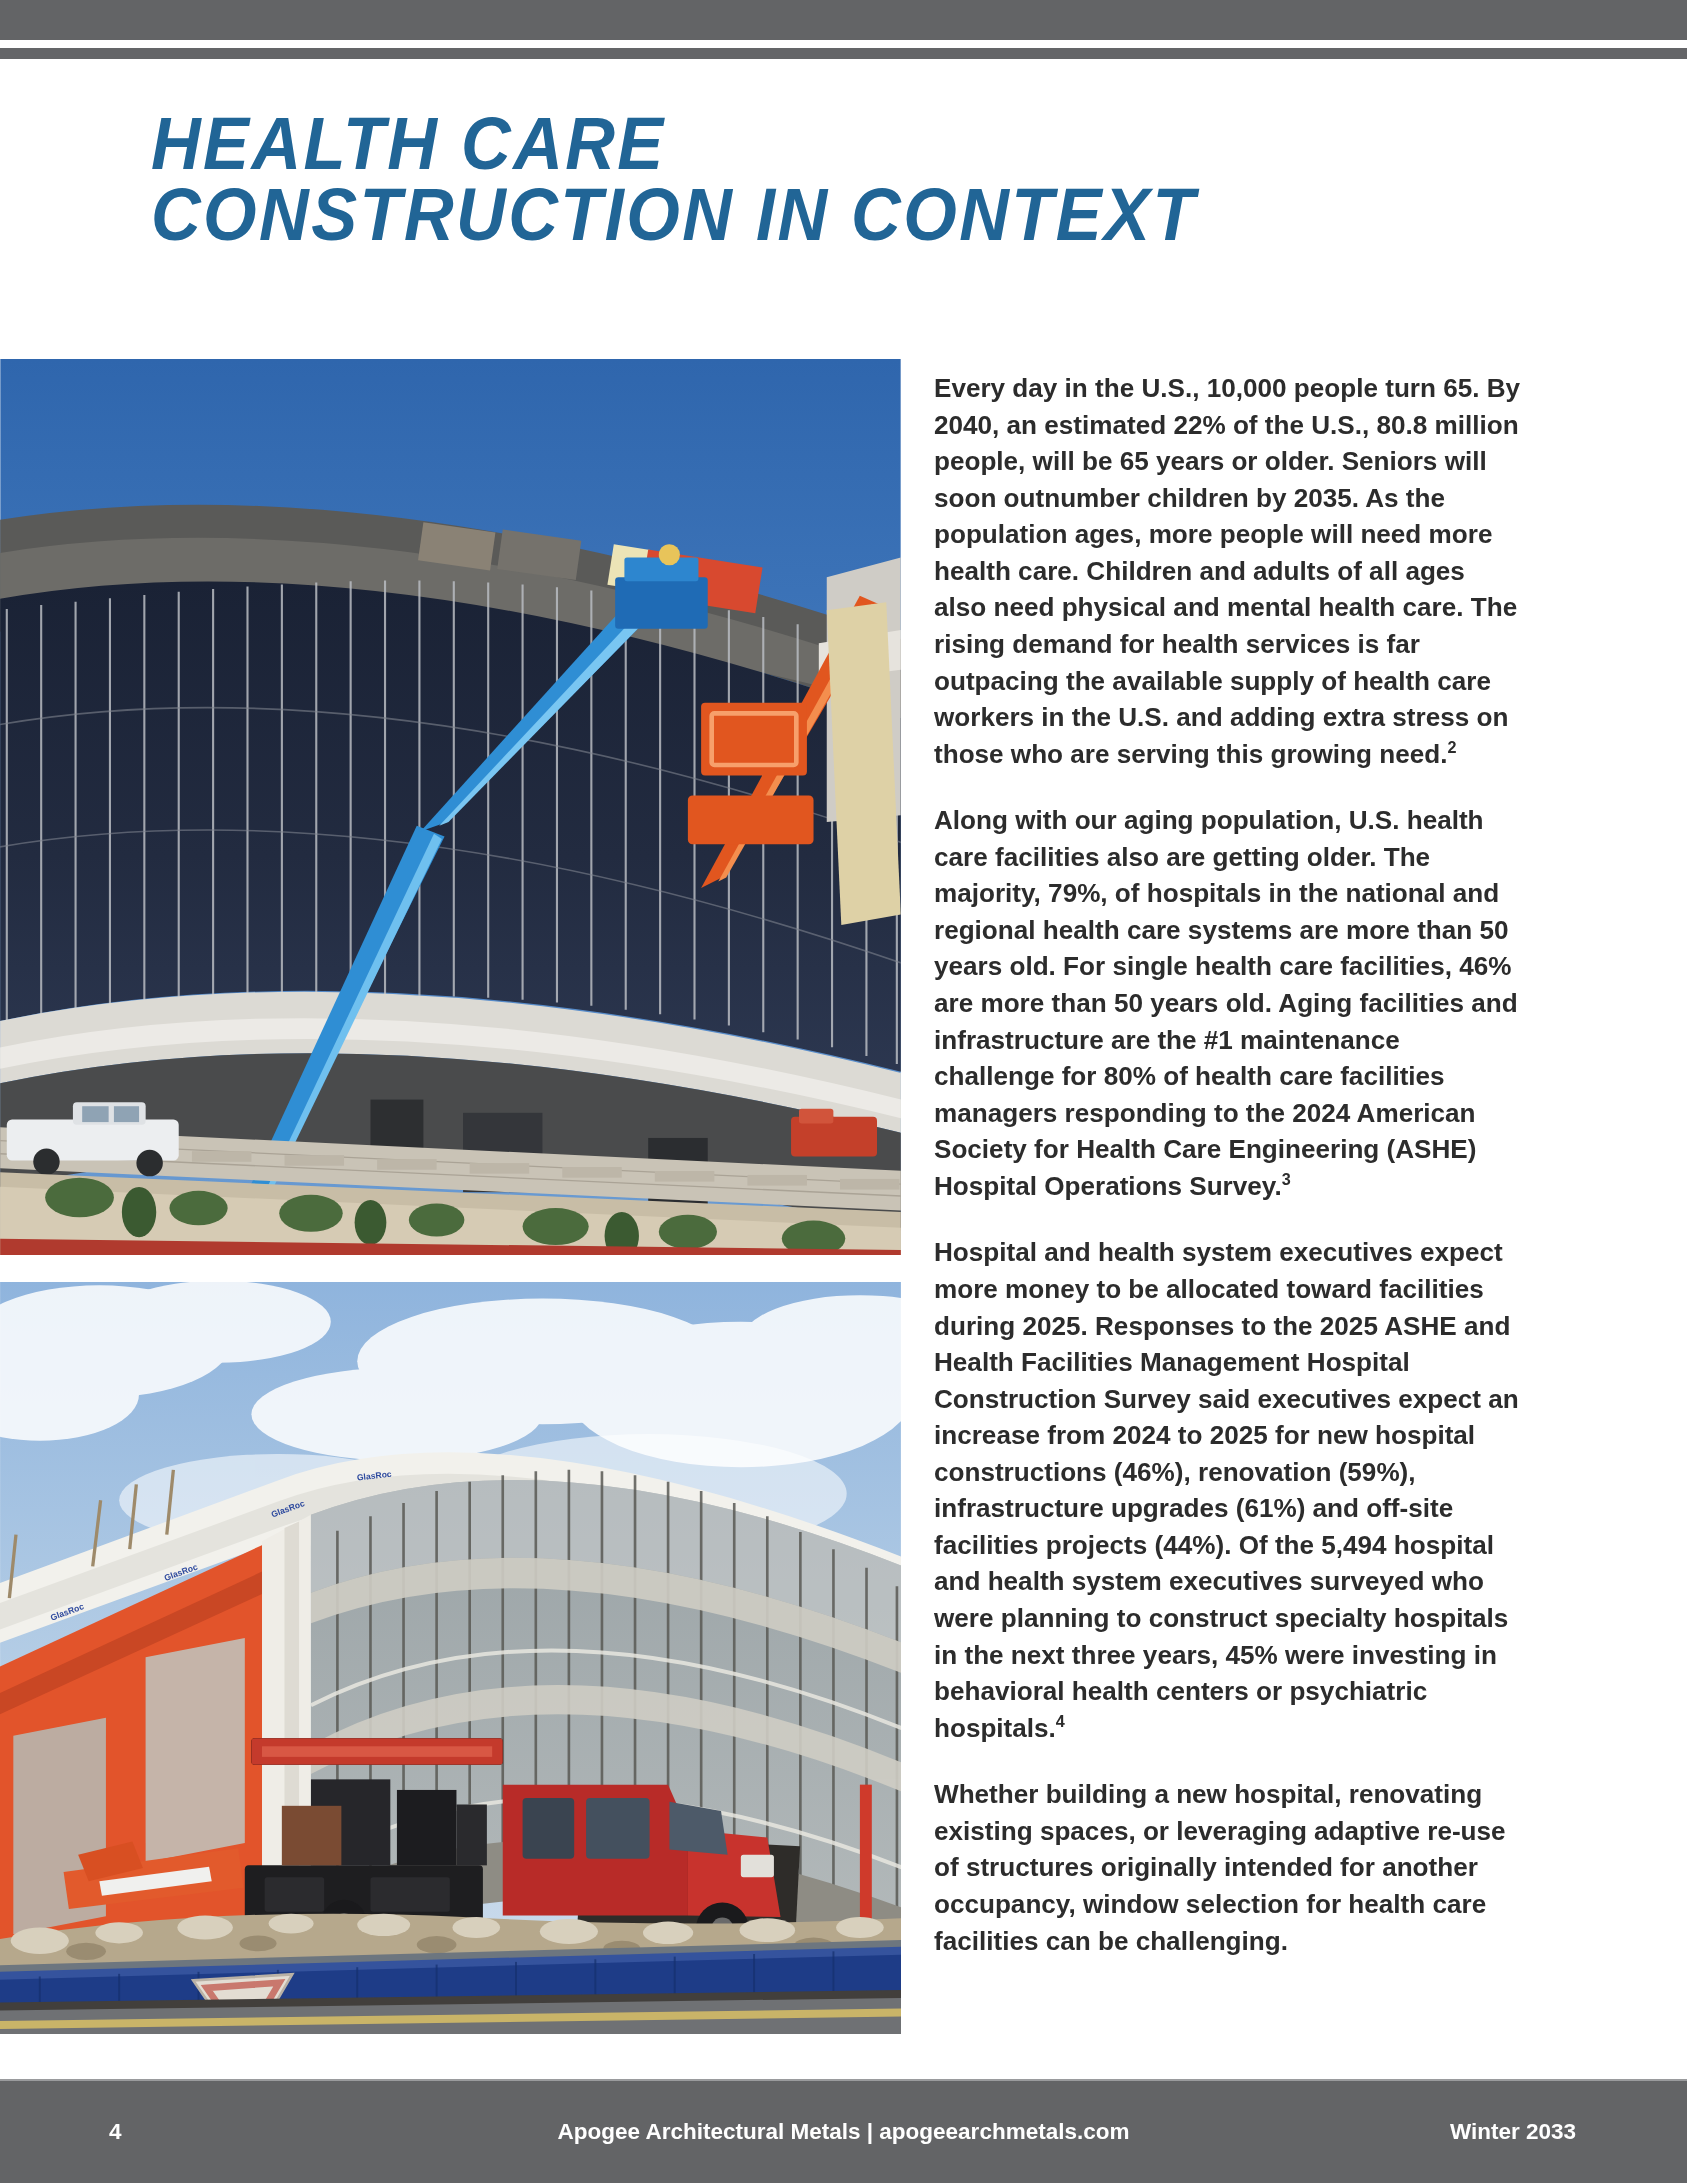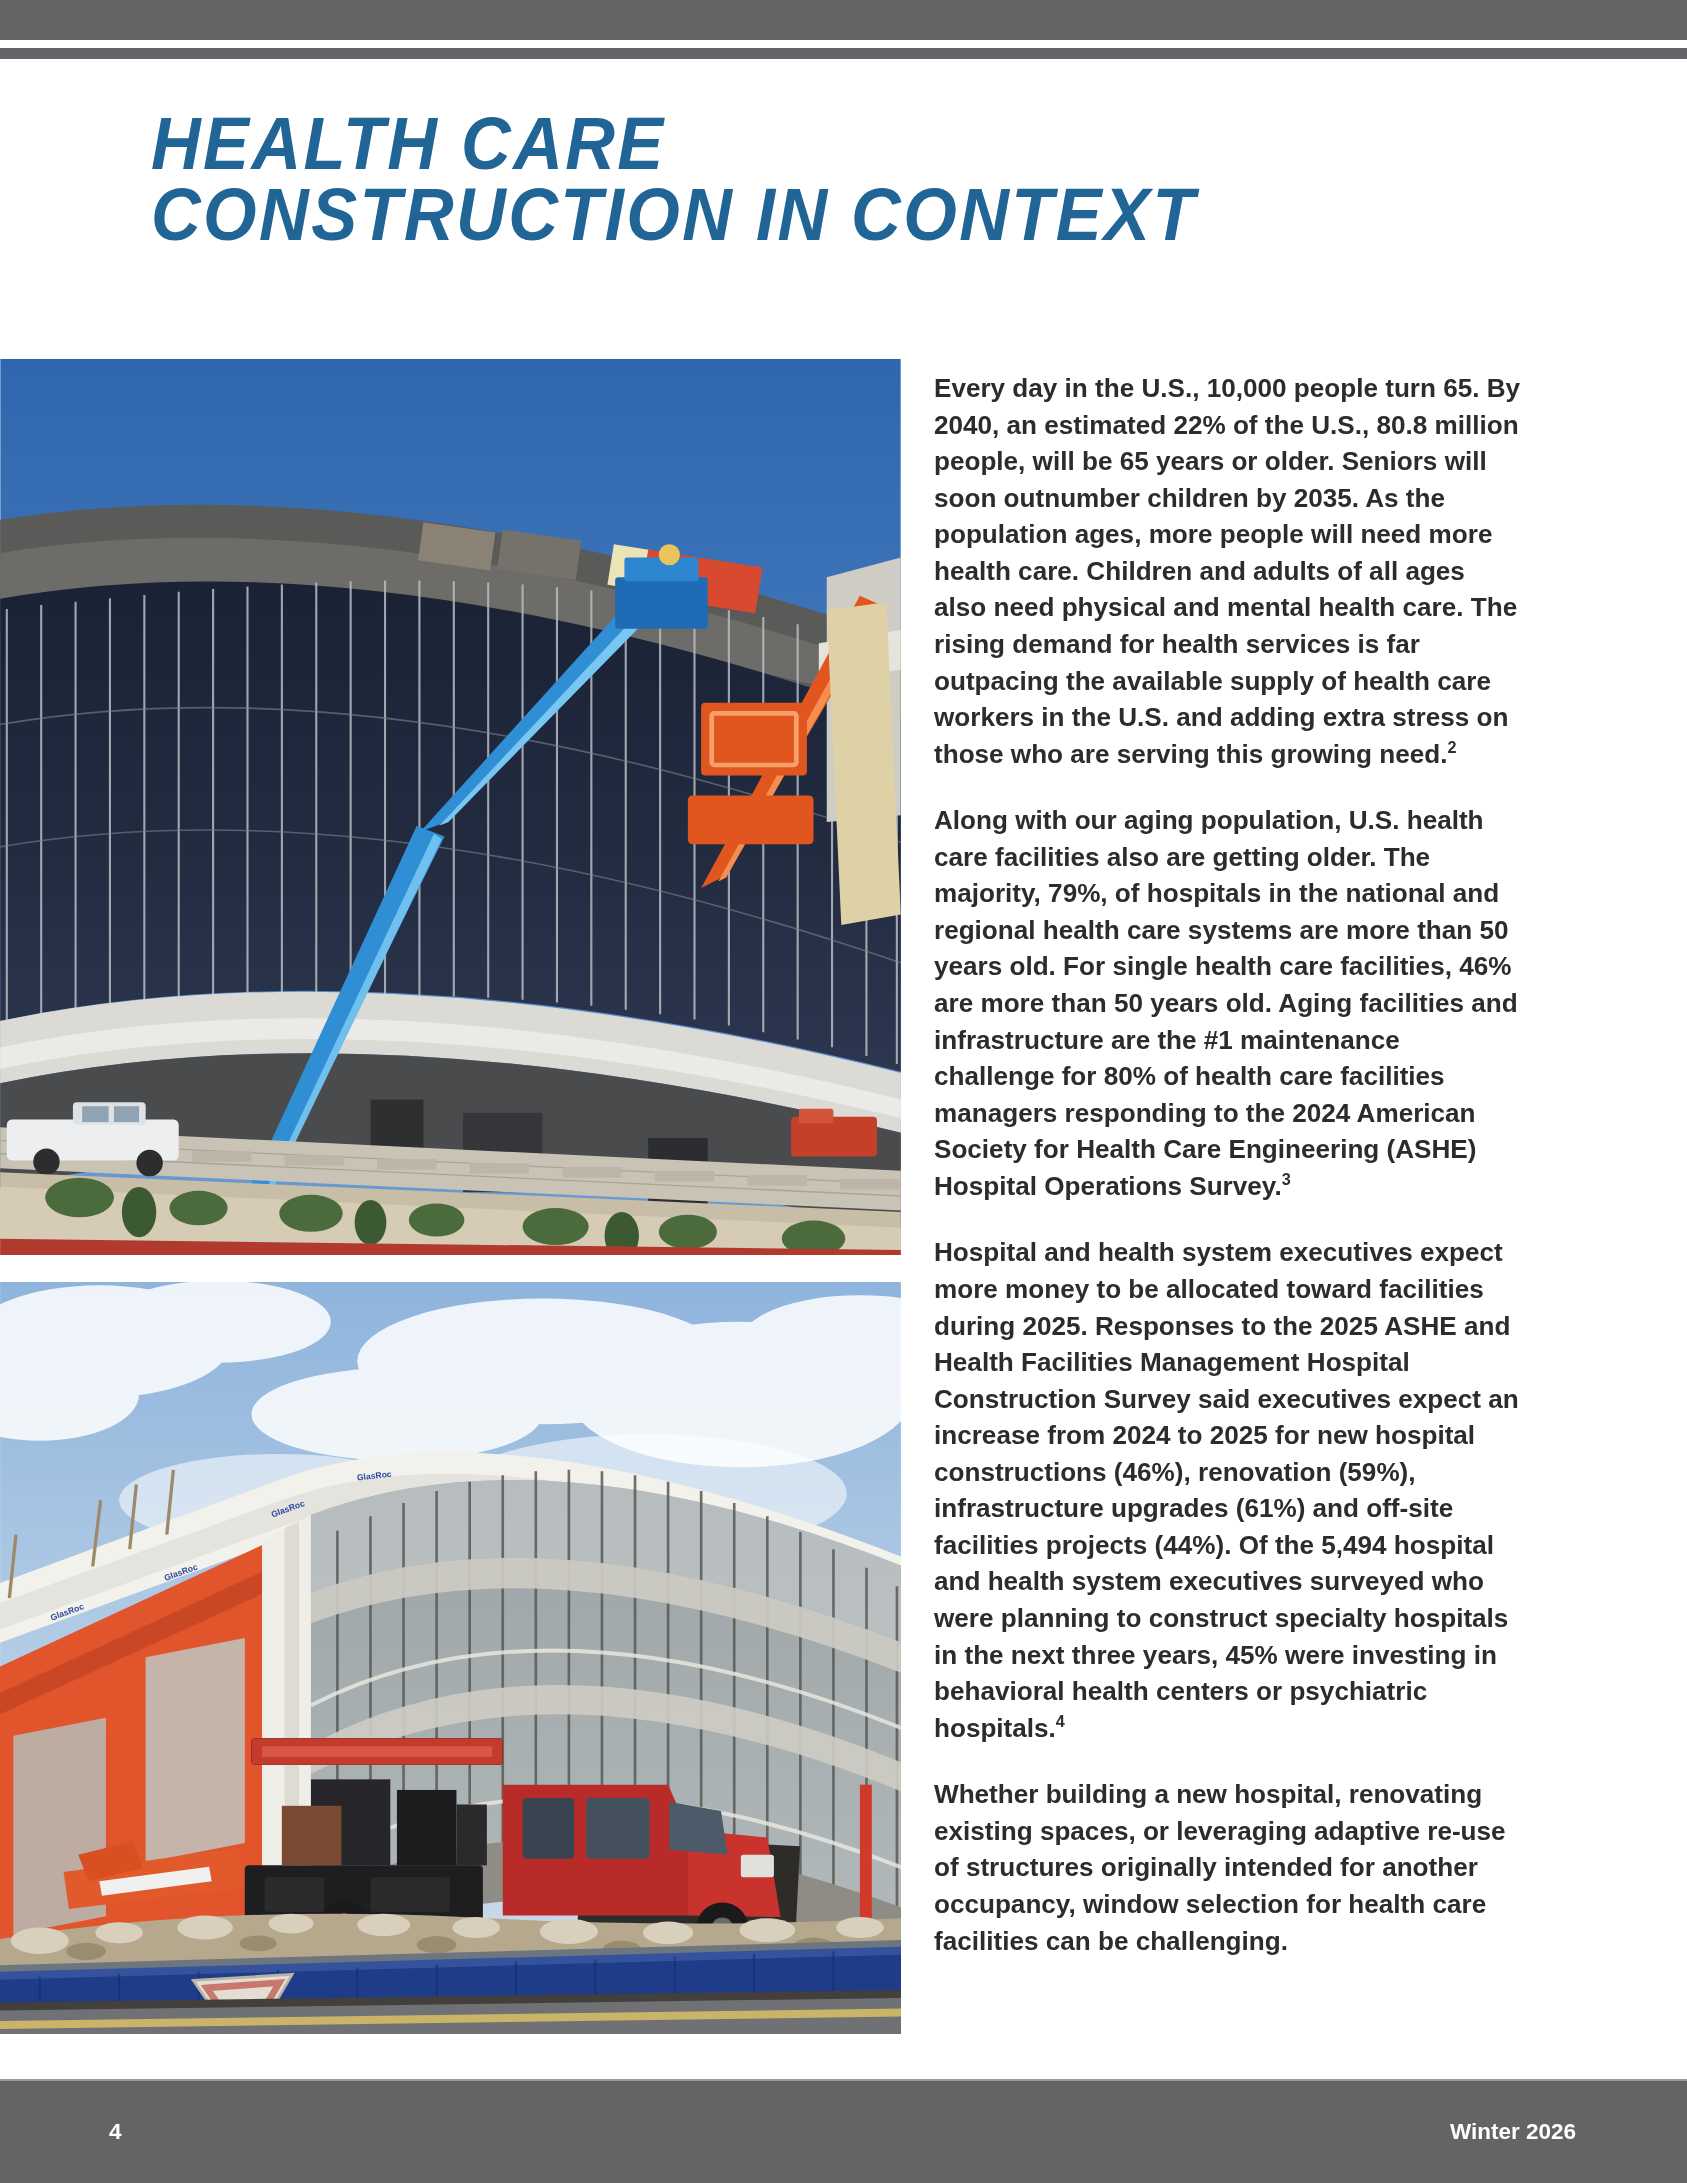--- a/index.html
+++ b/index.html
@@ -488,16 +488,17 @@
   <p><span>Every day in the U.S., 10,000 people turn 65. By 2040, an estimated 22% of the U.S., 80.8 million people, will be 65 years or older. Seniors will soon outnumber children by 2035. As the population ages, more people will need more health care. Children and adults of all ages also need physical and mental health care. The rising demand for health services is far outpacing the available supply of health care workers in the U.S. and adding extra stress on those who are serving this growing need.</span><sup>2</sup></p>
   <p><span>Along with our aging population, U.S. health care facilities also are getting older. The majority, 79%, of hospitals in the national and regional health care systems are more than 50 years old. For single health care facilities, 46% are more than 50 years old. Aging facilities and infrastructure are the #1 maintenance challenge for 80% of health care facilities managers responding to the 2024 American Society for Health Care Engineering (ASHE) Hospital Operations Survey.</span><sup>3</sup></p>
   <p><span>Hospital and health system executives expect more money to be allocated toward facilities during 2025. Responses to the 2025 ASHE and Health Facilities Management Hospital Construction Survey said executives expect an increase from 2024 to 2025 for new hospital constructions (46%), renovation (59%), infrastructure upgrades (61%) and off-site facilities projects (44%). Of the 5,494 hospital and health system executives surveyed who were planning to construct specialty hospitals in the next three years, 45% were investing in behavioral health centers or psychiatric hospitals.</span><sup>4</sup></p>
   <p><span>Whether building a new hospital, renovating existing spaces, or leveraging adaptive re-use of structures originally intended for another occupancy, window selection for health care facilities can be challenging.</span></p>
 </div>
 
 <div class="footer-rule"></div>
 <div class="footer">
   <div class="footer-inner">
     <div class="footer-page">4</div>
-    <div class="footer-right">Winter 2026</div>
+    <div class="footer-center">Apogee Architectural Metals | apogeearchmetals.com</div>
+    <div class="footer-right">Winter 2033</div>
   </div>
 </div>
 
 
 </body></html>

